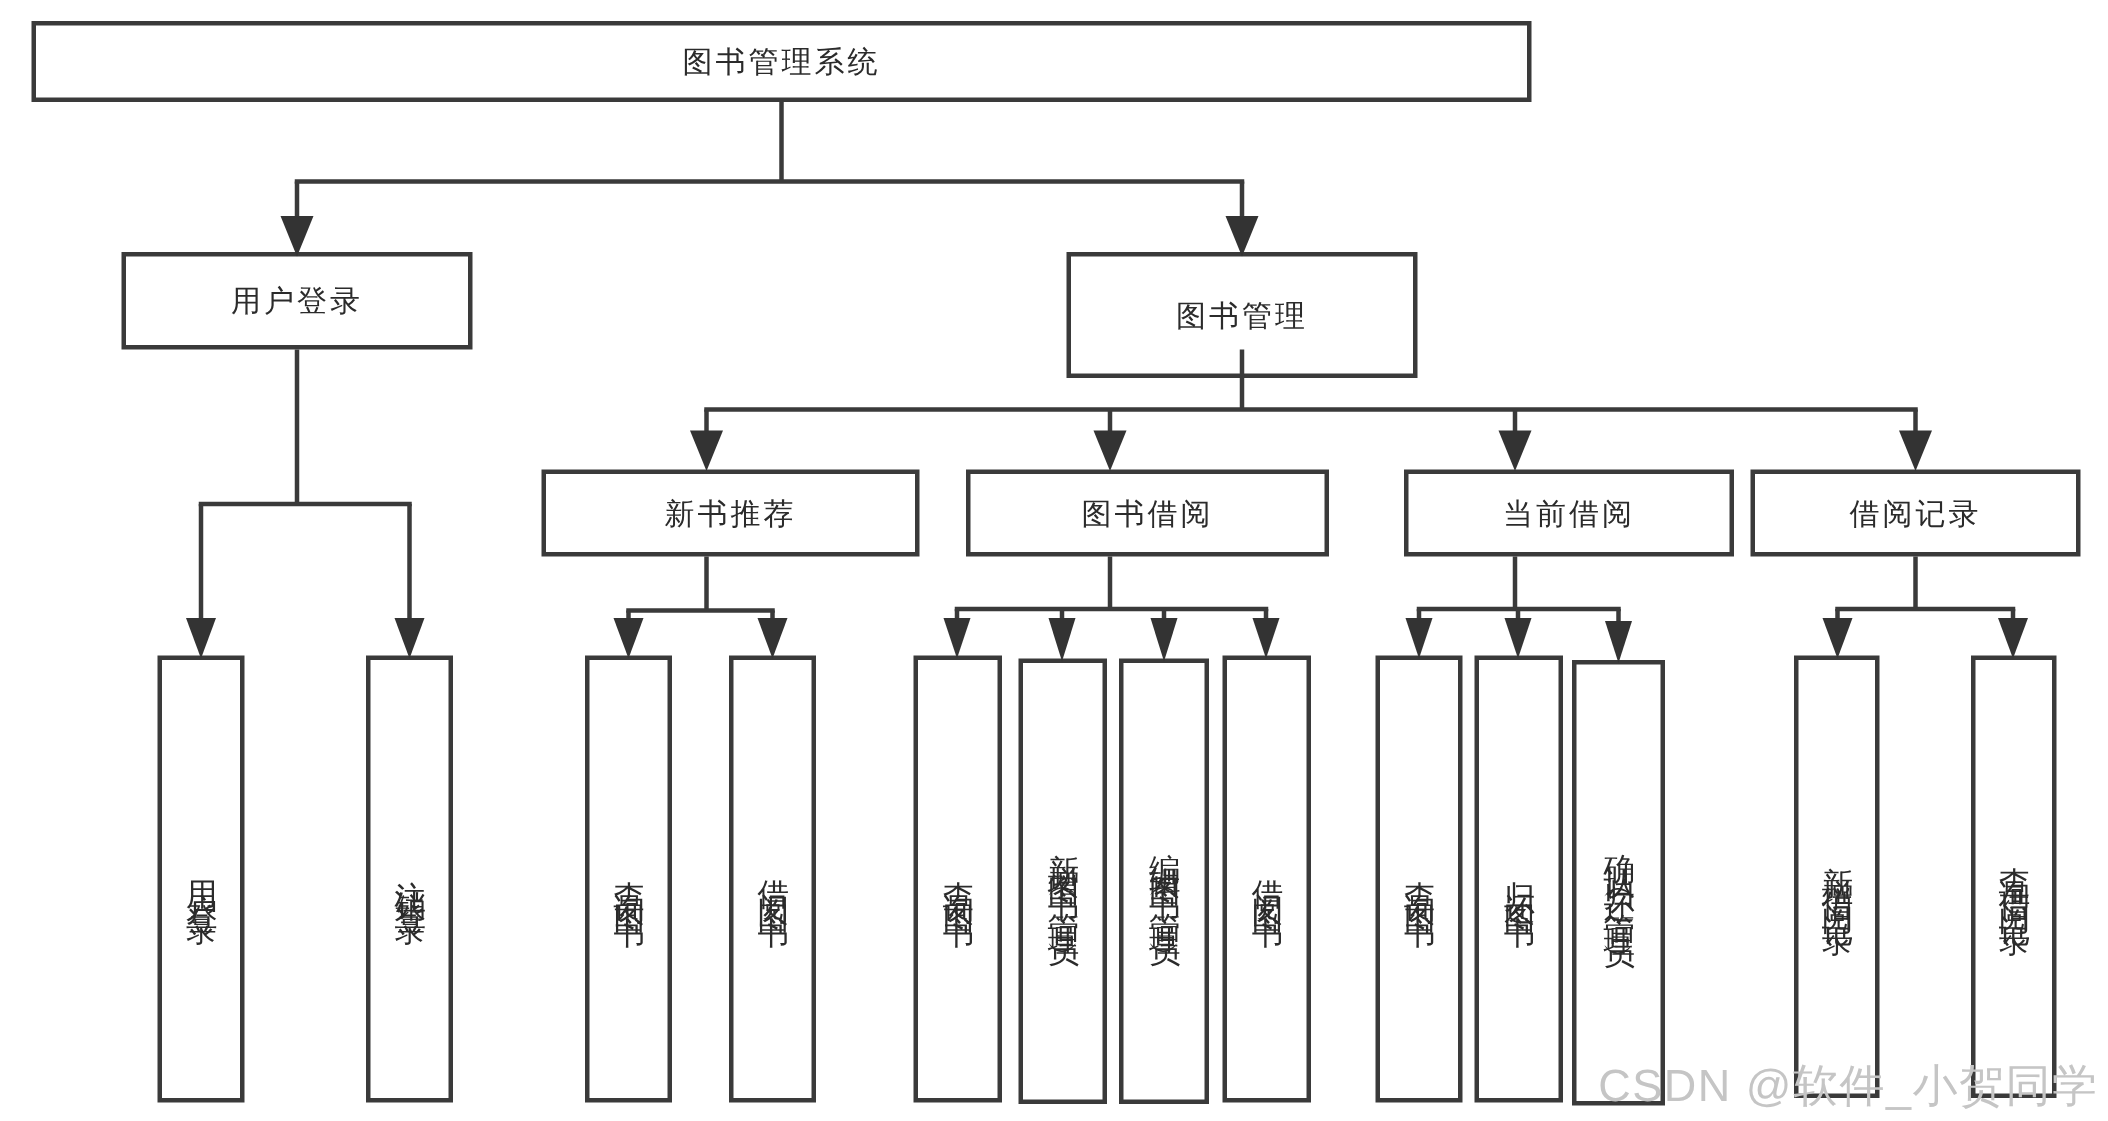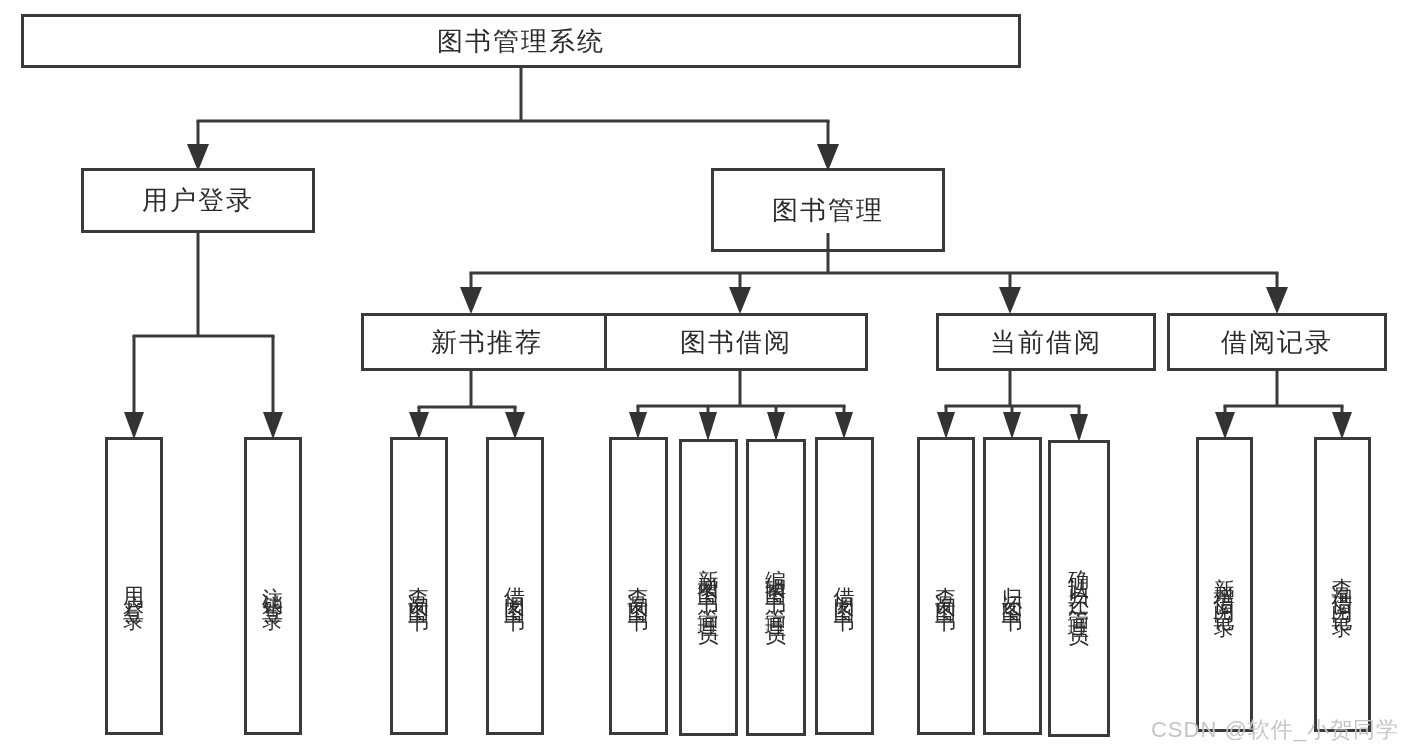--- a/index.html
+++ b/index.html
@@ -6,35 +6,35 @@
   body{
     width:1405px;height:747px;position:relative;background:#ffffff;
     font-family:"Liberation Sans","DejaVu Sans",sans-serif;
     overflow:hidden;
   }
   .box{
     position:absolute;background:#ffffff;border:3px solid #3a3a3a;
     box-sizing:border-box;display:flex;align-items:center;justify-content:center;
     color:#2b2b2b;z-index:1;
   }
-  .hbox{font-size:26px;letter-spacing:2px;white-space:nowrap;}
+  .hbox{font-size:20px;letter-spacing:2px;white-space:nowrap;}
   .vbox{font-size:21px;}
   .vbox span{
     writing-mode:vertical-rl;text-orientation:mixed;
     letter-spacing:8px;line-height:1;white-space:nowrap;
   }
   #connectors{
     position:absolute;left:0;top:0;width:1405px;height:747px;
     z-index:2;pointer-events:none;
   }
   #connectors line{stroke:#3a3a3a;stroke-width:3;}
   #connectors polygon{fill:#333333;}
   .watermark{
     position:absolute;right:6px;bottom:2px;z-index:3;
-    font-size:22px;color:#c5c5c5;letter-spacing:1px;white-space:nowrap;
+    font-size:30px;color:#c5c5c5;letter-spacing:1px;white-space:nowrap;
   }
 </style>
 </head>
 <body>
 
 <svg id="connectors" viewBox="0 0 1405 747">
   <g>
     <line x1="521" y1="68" x2="521" y2="121"></line>
     <line x1="196.5" y1="121" x2="829.5" y2="121"></line>
     <line x1="198" y1="121" x2="198" y2="146"></line>
@@ -101,21 +101,21 @@
     <polygon points="1332,412 1352,412 1342,439"></polygon>
   </g>
 </svg>
 
 <div class="box hbox" style="left:21px;top:14px;width:1000px;height:54px">图书管理系统</div>
 
 <div class="box hbox" style="left:81px;top:168px;width:234px;height:65px">用户登录</div>
 <div class="box hbox" style="left:711px;top:168px;width:234px;height:84px">图书管理</div>
 
 <div class="box hbox" style="left:361px;top:313px;width:252px;height:58px">新书推荐</div>
-<div class="box hbox" style="left:604px;top:313px;width:264px;height:58px">图书借阅</div>
+<div class="box hbox" style="left:644px;top:313px;width:242px;height:58px">图书借阅</div>
 <div class="box hbox" style="left:936px;top:313px;width:220px;height:58px">当前借阅</div>
 <div class="box hbox" style="left:1167px;top:313px;width:220px;height:58px">借阅记录</div>
 
 <div class="box vbox" style="left:105px;top:437px;width:58px;height:298px">
   <span>用户登录</span>
 </div>
 <div class="box vbox" style="left:244px;top:437px;width:58px;height:298px">
   <span>注销登录</span>
 </div>
 

